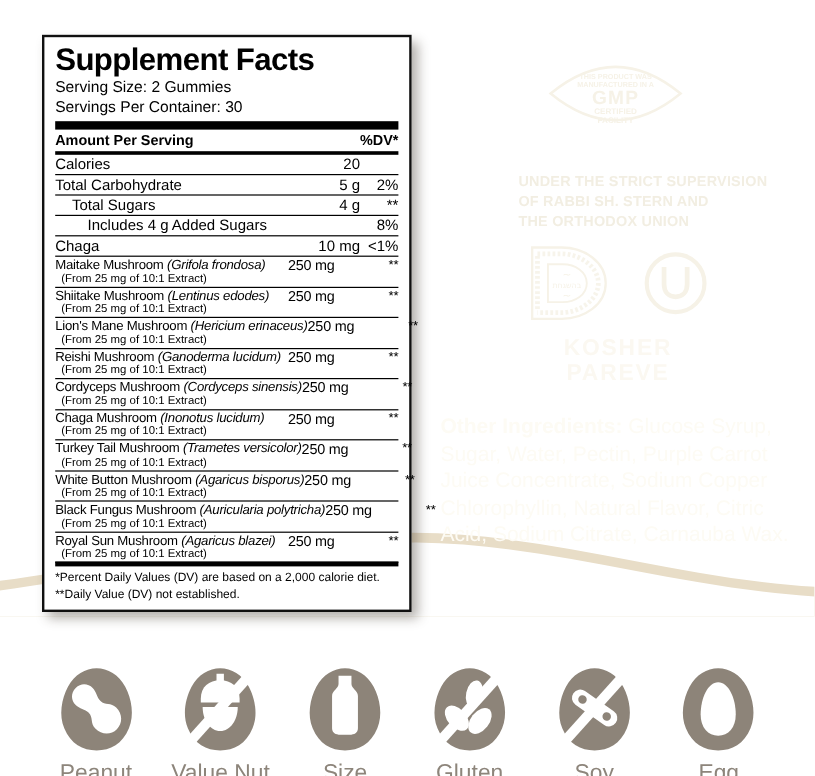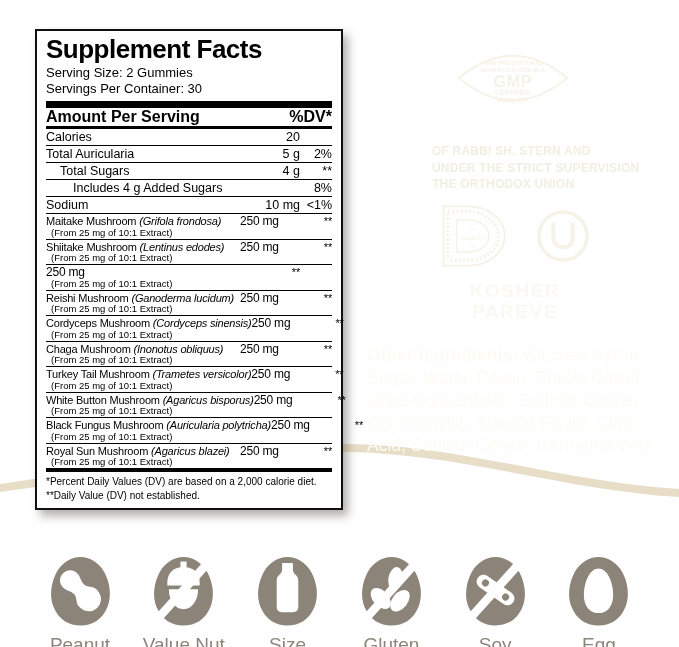--- a/index.html
+++ b/index.html
@@ -12,21 +12,21 @@
 4 58%,#bdb19c 76%,#d9cdb6 90%,#e9dfc9 100%);}
   .wave{position:absolute;left:0;top:440px;width:679px;height:74px;display:block;}
 
   
   .panel{position:absolute;left:35px;top:29px;width:308px;box-sizing:border-box;
          background:#fff;border:2.5px solid #101010;padding:5px 9px 6px 9px;
          box-shadow:5px 6px 9px rgba(55,48,38,.38);color:#000;z-index:3;}
   .panel h1{margin:0 0 2px 0;font-size:26px;font-weight:800;letter-spacing:-.5px;line-height:1.02;}
   .serv{font-size:13px;line-height:16px;}
   .bar7{height:7px;background:#000;margin:4px 0 0;}
-  .hdr{display:flex;justify-content:space-between;font-weight:bold;font-size:16px;
+  .hdr{display:flex;justify-content:space-between;font-weight:bold;font-size:12px;
        line-height:16px;padding:1px 0;}
   .bar3{height:3.5px;background:#000;}
   .bar4{height:4px;background:#000;margin-top:-1px;}
   .n-row{display:grid;grid-template-columns:1fr 60px 32px;font-size:12.5px;
          line-height:14.5px;padding:1px 0 0;border-bottom:1px solid #000;height:15px;}
   .n-row .amt{text-align:right;}
   .n-row .dv{text-align:right;}
   .ind1{padding-left:14px;}
   .ind2{padding-left:27px;}
   .m-row{display:grid;grid-template-columns:1fr 60px 32px;border-bottom:1px solid #000;
@@ -78,72 +78,73 @@
       <span>%DV*</span>
     </div>
     <div class="bar3"></div>
     <div id="nutrient-rows">
         <div class="n-row">
           <span class="">Calories</span>
           <span class="amt">20</span>
           <span class="dv"></span>
         </div>
         <div class="n-row">
-          <span class="">Total Auricularia</span>
+          <span class="">Total Carbohydrate</span>
           <span class="amt">5 g</span>
           <span class="dv">2%</span>
         </div>
         <div class="n-row">
           <span class="ind1">Total Sugars</span>
           <span class="amt">4 g</span>
           <span class="dv">**</span>
         </div>
         <div class="n-row">
           <span class="ind2">Includes 4 g Added Sugars</span>
           <span class="amt"></span>
           <span class="dv">8%</span>
         </div>
         <div class="n-row">
-          <span class="">Sodium</span>
+          <span class="">Chaga</span>
           <span class="amt">10 mg</span>
           <span class="dv">&lt;1%</span>
         </div>
       </div>
     <div id="mushroom-rows">
         <div class="m-row">
           <span>Maitake Mushroom <i>(Grifola frondosa)</i></span>
           <span class="amt">250 mg</span>
           <span class="dv">**</span>
           <span class="sub">(From 25 mg of 10:1 Extract)</span>
         </div>
         <div class="m-row">
           <span>Shiitake Mushroom <i>(Lentinus edodes)</i></span>
           <span class="amt">250 mg</span>
           <span class="dv">**</span>
           <span class="sub">(From 25 mg of 10:1 Extract)</span>
         </div>
         <div class="m-row">
+          <span>Lion's Mane Mushroom <i>(Hericium erinaceus)</i></span>
           <span class="amt">250 mg</span>
           <span class="dv">**</span>
           <span class="sub">(From 25 mg of 10:1 Extract)</span>
         </div>
         <div class="m-row">
           <span>Reishi Mushroom <i>(Ganoderma lucidum)</i></span>
           <span class="amt">250 mg</span>
           <span class="dv">**</span>
           <span class="sub">(From 25 mg of 10:1 Extract)</span>
         </div>
         <div class="m-row">
           <span>Cordyceps Mushroom <i>(Cordyceps sinensis)</i></span>
           <span class="amt">250 mg</span>
           <span class="dv">**</span>
           <span class="sub">(From 25 mg of 10:1 Extract)</span>
         </div>
         <div class="m-row">
-          <span>Chaga Mushroom <i>(Inonotus obliquus)</i></span>
+          <span>Chaga Mushroom <i>(Inonotus lucidum)</i></span>
           <span class="amt">250 mg</span>
           <span class="dv">**</span>
           <span class="sub">(From 25 mg of 10:1 Extract)</span>
         </div>
         <div class="m-row">
           <span>Turkey Tail Mushroom <i>(Trametes versicolor)</i></span>
           <span class="amt">250 mg</span>
           <span class="dv">**</span>
           <span class="sub">(From 25 mg of 10:1 Extract)</span>
         </div>
@@ -176,22 +177,22 @@
   <svg class="gmp" viewBox="0 0 120 78">
     <path d="M4,39 Q60,-7 116,39 Q60,85 4,39 Z" fill="none" stroke="#f6f2e7" stroke-width="2.2"></path>
     <text x="60" y="26" text-anchor="middle" font-size="6.2" font-weight="bold" fill="#f6f2e7" font-family="Liberation Sans, sans-serif">THIS PRODUCT WAS</text>
     <text x="60" y="33" text-anchor="middle" font-size="6.2" font-weight="bold" fill="#f6f2e7" font-family="Liberation Sans, sans-serif">MANUFACTURED IN A</text>
     <text x="60" y="48" text-anchor="middle" font-size="16.5" font-weight="bold" letter-spacing="1" fill="#f6f2e7" font-family="Liberation Sans, sans-serif">GMP</text>
     <text x="60" y="56.5" text-anchor="middle" font-size="7" font-weight="bold" fill="#f6f2e7" font-family="Liberation Sans, sans-serif">CERTIFIED</text>
     <text x="60" y="64.5" text-anchor="middle" font-size="7" font-weight="bold" fill="#f6f2e7" font-family="Liberation Sans, sans-serif">FACILITY</text>
   </svg>
 
   <div class="supervision">
+    <div>UNDER THE STRICT SUPERVISION</div>
     <div>OF RABBI SH. STERN AND</div>
-    <div>UNDER THE STRICT SUPERVISION</div>
     <div>THE ORTHODOX UNION</div>
   </div>
 
   <div class="kbadges">
     <svg width="77" height="68" viewBox="0 0 88 76">
       <path d="M12,4 H40 C62,4 82,18 82,38 C82,58 62,72 40,72 H12 Z" fill="none" stroke="#f6f2e7" stroke-width="2.2"></path>
       <path d="M17,12 V64 M17,10 H40 C57,10 75,22 75,38 C75,54 57,66 40,66 H17" fill="none" stroke="#f6f2e7" stroke-width="4.5" stroke-dasharray="2.6 2.2" opacity="0.85"></path>
       <path d="M27,20 H41 C53,20 64,27 64,38 C64,49 53,56 41,56 H27 Z" fill="none" stroke="#f6f2e7" stroke-width="1.8"></path>
       <text x="45" y="33" text-anchor="middle" font-size="10" fill="#f6f2e7" font-family="DejaVu Sans, sans-serif">~</text>
       <text x="45" y="42.5" text-anchor="middle" font-size="7.5" fill="#f6f2e7" font-family="DejaVu Sans, sans-serif">בהשגחת</text>

